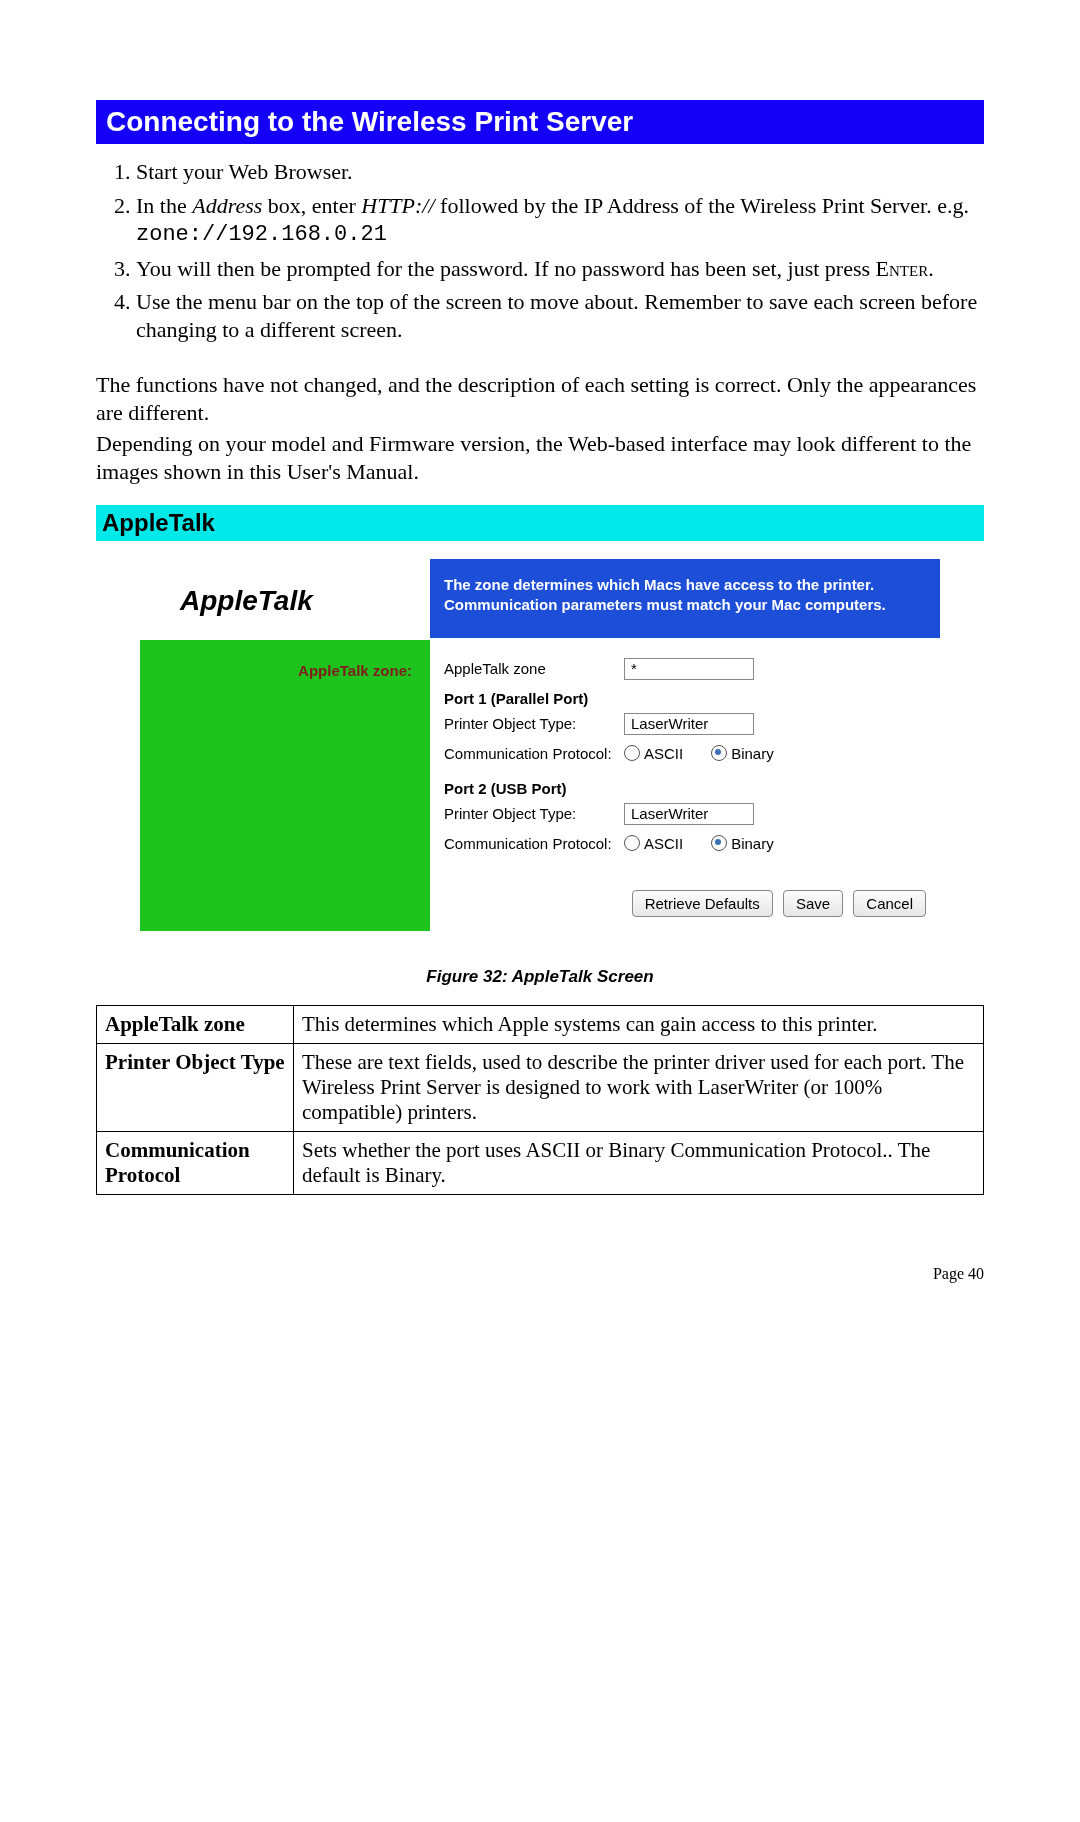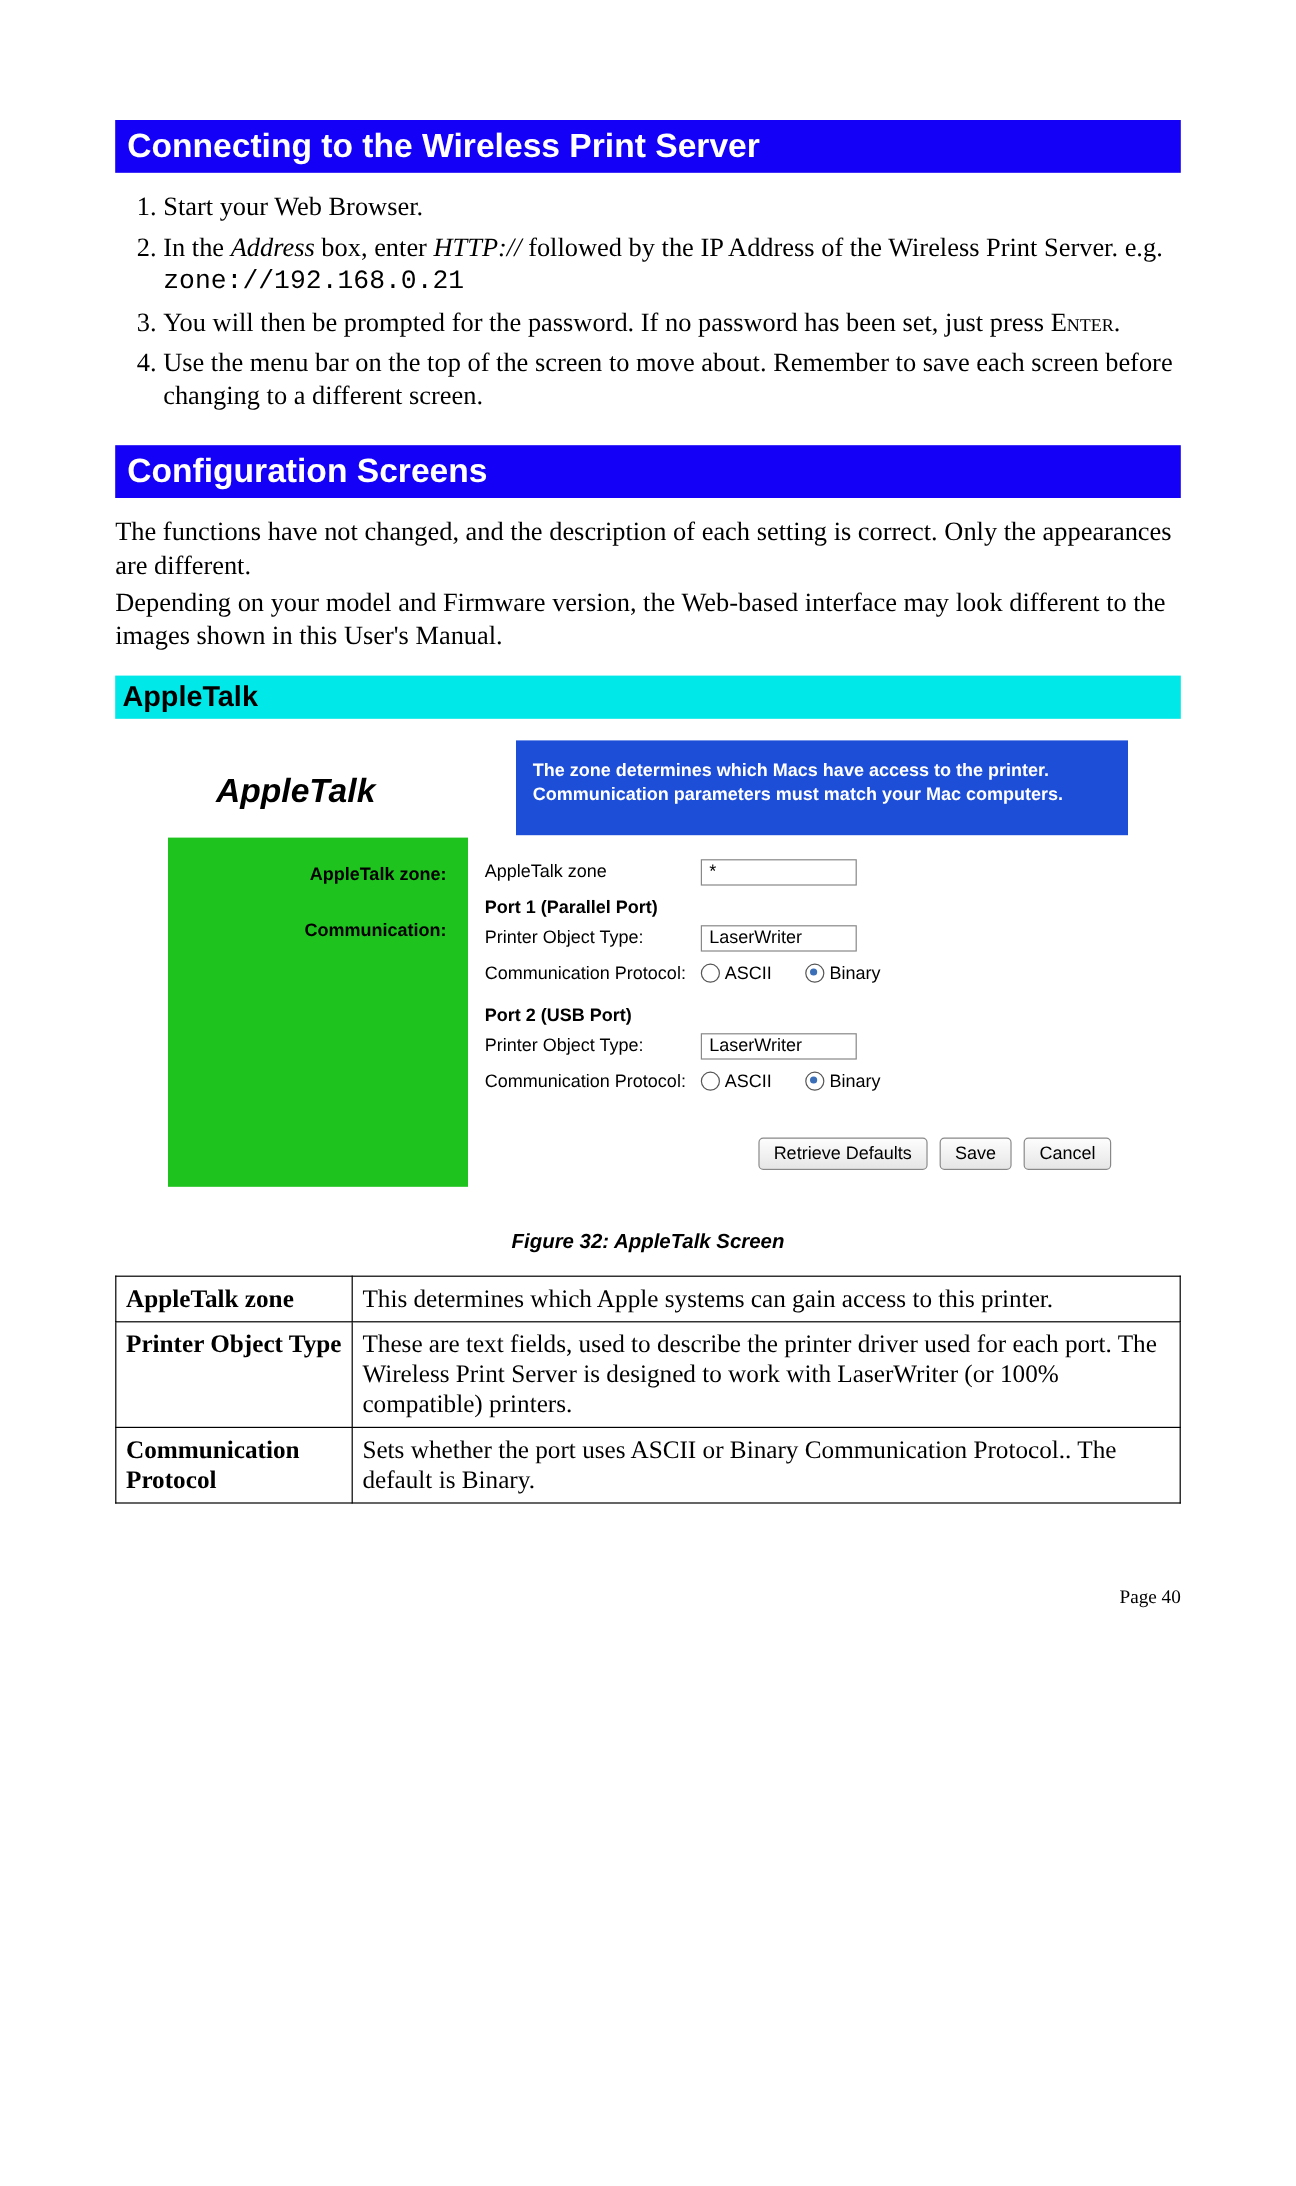--- a/index.html
+++ b/index.html
@@ -72,23 +72,23 @@
     font-size: 15px;
     font-weight: bold;
     padding: 16px 14px 22px 14px;
     line-height: 1.35;
   }
   .sshot-body {
     display: flex;
     margin-top: 2px;
   }
   .sshot-left {
-    width: 250px;
+    width: 290px;
     background: #1ec31e;
-    color: #000000;
+    color: #7f1d1d;
     font-family: Arial, sans-serif;
     font-size: 15px;
     font-weight: bold;
     text-align: right;
     padding: 22px 18px 0 0;
     box-sizing: border-box;
   }
   .sshot-left div { padding-bottom: 30px; }
   .sshot-right {
     flex: 1;
@@ -183,41 +183,39 @@
     <li>
       <span>In the </span><span class="italic">Address</span><span> box, enter </span><span class="italic">HTTP://</span><span> followed by the IP Address of the Wireless Print Server. e.g.</span><br>
       <span class="mono">zone://192.168.0.21</span>
     </li>
     <li>
       <span>You will then be prompted for the password. If no password has been set, just press </span><span class="smallcaps">Enter</span><span>.</span>
     </li>
     <li>Use the menu bar on the top of the screen to move about. Remember to save each screen before changing to a different screen.</li>
   </ol>
 
-  <div class="h1-bar">Configuration Screens</div>
 
   <div class="config-intro">
     <p class="body">The functions have not changed, and the description of each setting is correct. Only the appearances are different.</p>
     <p class="body">Depending on your model and Firmware version, the Web-based interface may look different to the images shown in this User's Manual.</p>
   </div>
 
   <div class="h2-bar">AppleTalk</div>
 
   <div class="screenshot">
     <div class="sshot-head">
       <div class="sshot-title">AppleTalk</div>
       <div class="sshot-banner">
         <span>The zone determines which Macs have access to the printer.</span><br>
         <span>Communication parameters must match your Mac computers.</span>
       </div>
     </div>
     <div class="sshot-body">
       <div class="sshot-left">
         <div>AppleTalk zone:</div>
-        <div>Communication:</div>
       </div>
       <div class="sshot-right">
 
         <div class="row">
           <span class="row-label">AppleTalk zone</span>
           <input class="field-input" value="*" style="">
         </div>
 
         <div class="port-block">
           <div class="row-label-b2">Port 1 (Parallel Port)</div>

